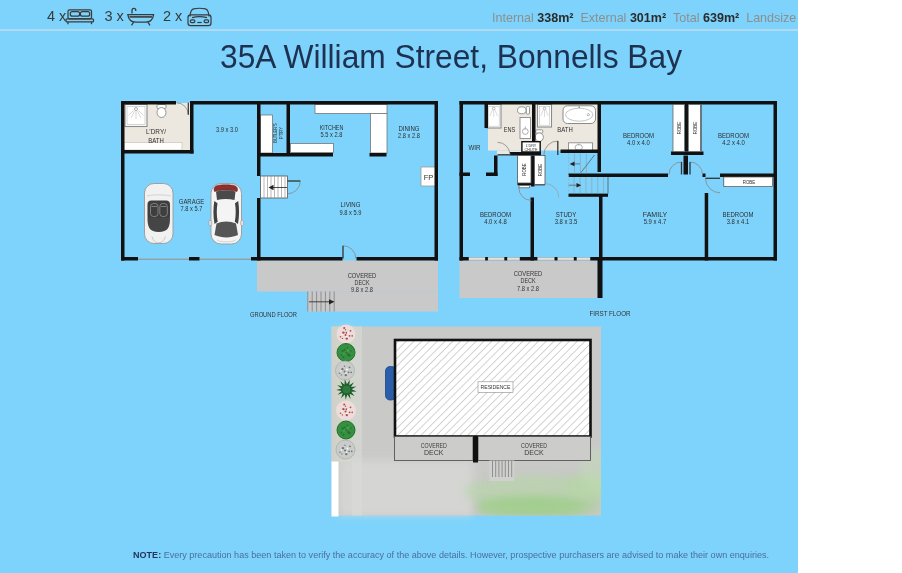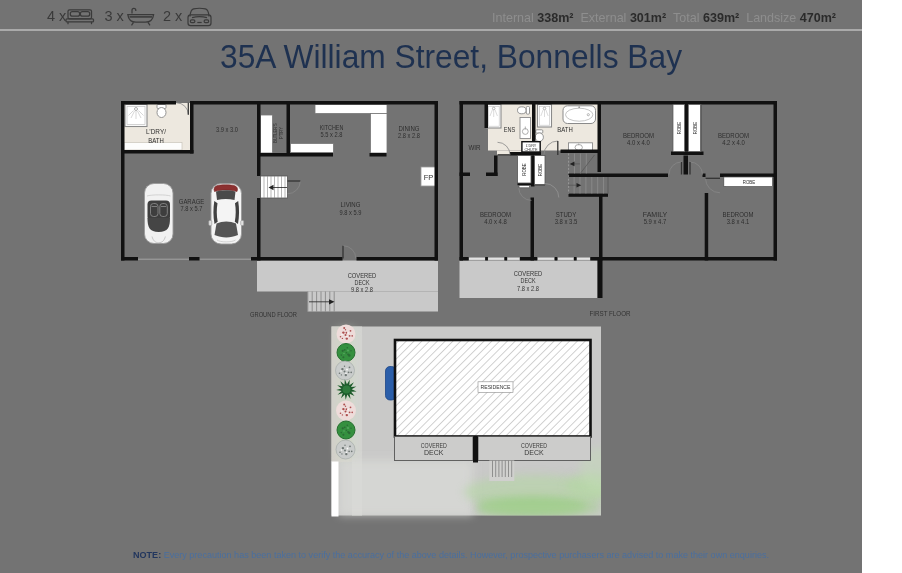--- a/index.html
+++ b/index.html
@@ -1,16 +1,16 @@
 <!DOCTYPE html>
 <html><head>
 <meta charset="utf-8">
 <style>
 html,body{margin:0;padding:0;background:#fff;}
-#page{position:relative;width:862px;height:573px;background:#737373;overflow:hidden;
+#page{position:relative;width:798px;height:573px;background:#7dd3fc;overflow:hidden;
 font-family:"Liberation Sans", sans-serif;}
 svg text{font-family:"Liberation Sans", sans-serif;}
 </style>
 </head>
 <body>
 <div id="page">
 <svg width="902" height="573" viewBox="0 0 902 573">
 <defs>
 <pattern id="hatch" patternUnits="userSpaceOnUse" width="5.5" height="5.5" patternTransform="rotate(45)">
 <rect width="5.5" height="5.5" fill="#ffffff"></rect>

